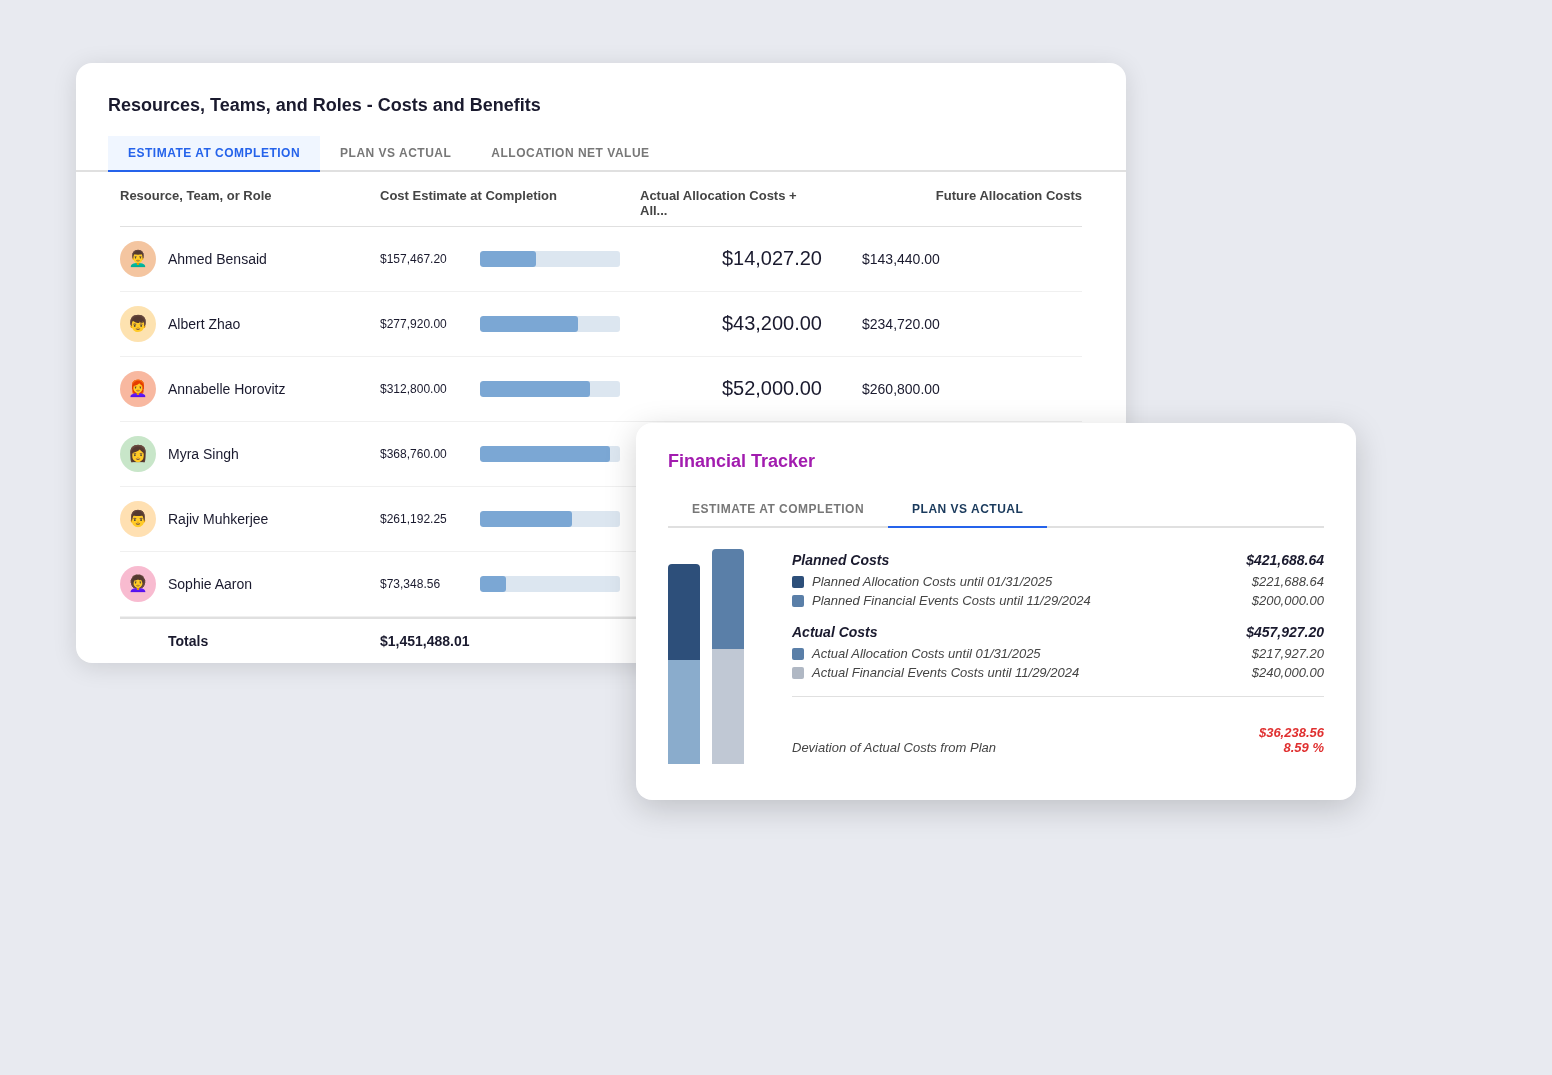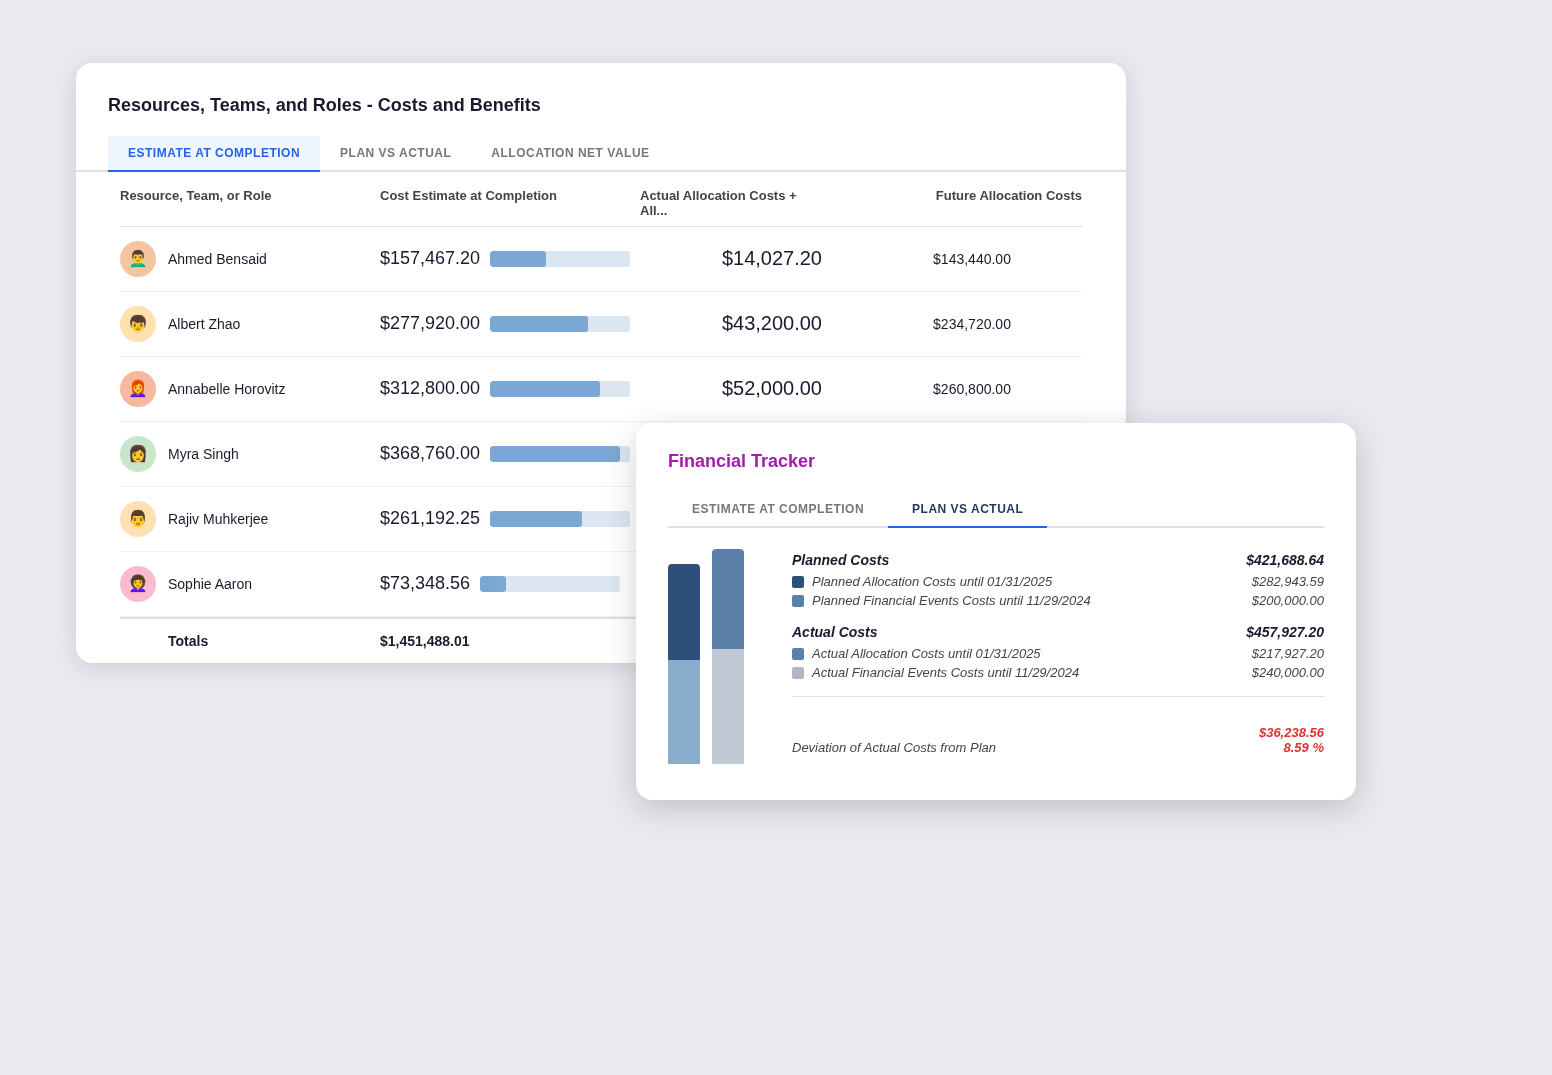--- a/index.html
+++ b/index.html
@@ -110,22 +110,21 @@
     }
     .cost-cell {
       font-size: 14px;
       color: #1a1a2e;
       display: flex;
       align-items: center;
       gap: 10px;
     }
     .cost-value {
       min-width: 90px;
-      font-size: 18px;
-      text-align: right;
+      font-size: 12px;
     }
     .bar-container {
       flex: 1;
       height: 16px;
       background: #dce6f0;
       border-radius: 3px;
       overflow: hidden;
       max-width: 140px;
     }
     .bar-fill {
@@ -133,21 +132,21 @@
       background: #7ba7d4;
       border-radius: 3px;
     }
     .actual-cell {
       text-align: right;
       padding-right: 40px;
       font-size: 20px;
       color: #1a1a2e;
     }
     .future-cell {
-      text-align: center;
+      text-align: left;
       font-size: 14px;
       color: #1a1a2e;
     }
     .totals-label {
       font-size: 14px;
       color: #1a1a2e;
       font-weight: 600;
       padding-left: 48px;
     }
     .totals-value {
@@ -429,21 +428,21 @@
         <div class="data-section">
           <div class="data-section-title">
             <span>Planned Costs</span>
             <span>$421,688.64</span>
           </div>
           <div class="data-line">
             <div class="data-line-label">
               <div class="legend-dot dot-dark-blue"></div>
               <span>Planned Allocation Costs until 01/31/2025</span>
             </div>
-            <div class="data-line-value">$282,943.59</div>
+            <div class="data-line-value">$221,688.64</div>
           </div>
           <div class="data-line">
             <div class="data-line-label">
               <div class="legend-dot dot-mid-blue"></div>
               <span>Planned Financial Events Costs until 11/29/2024</span>
             </div>
             <div class="data-line-value">$200,000.00</div>
           </div>
         </div>
 

